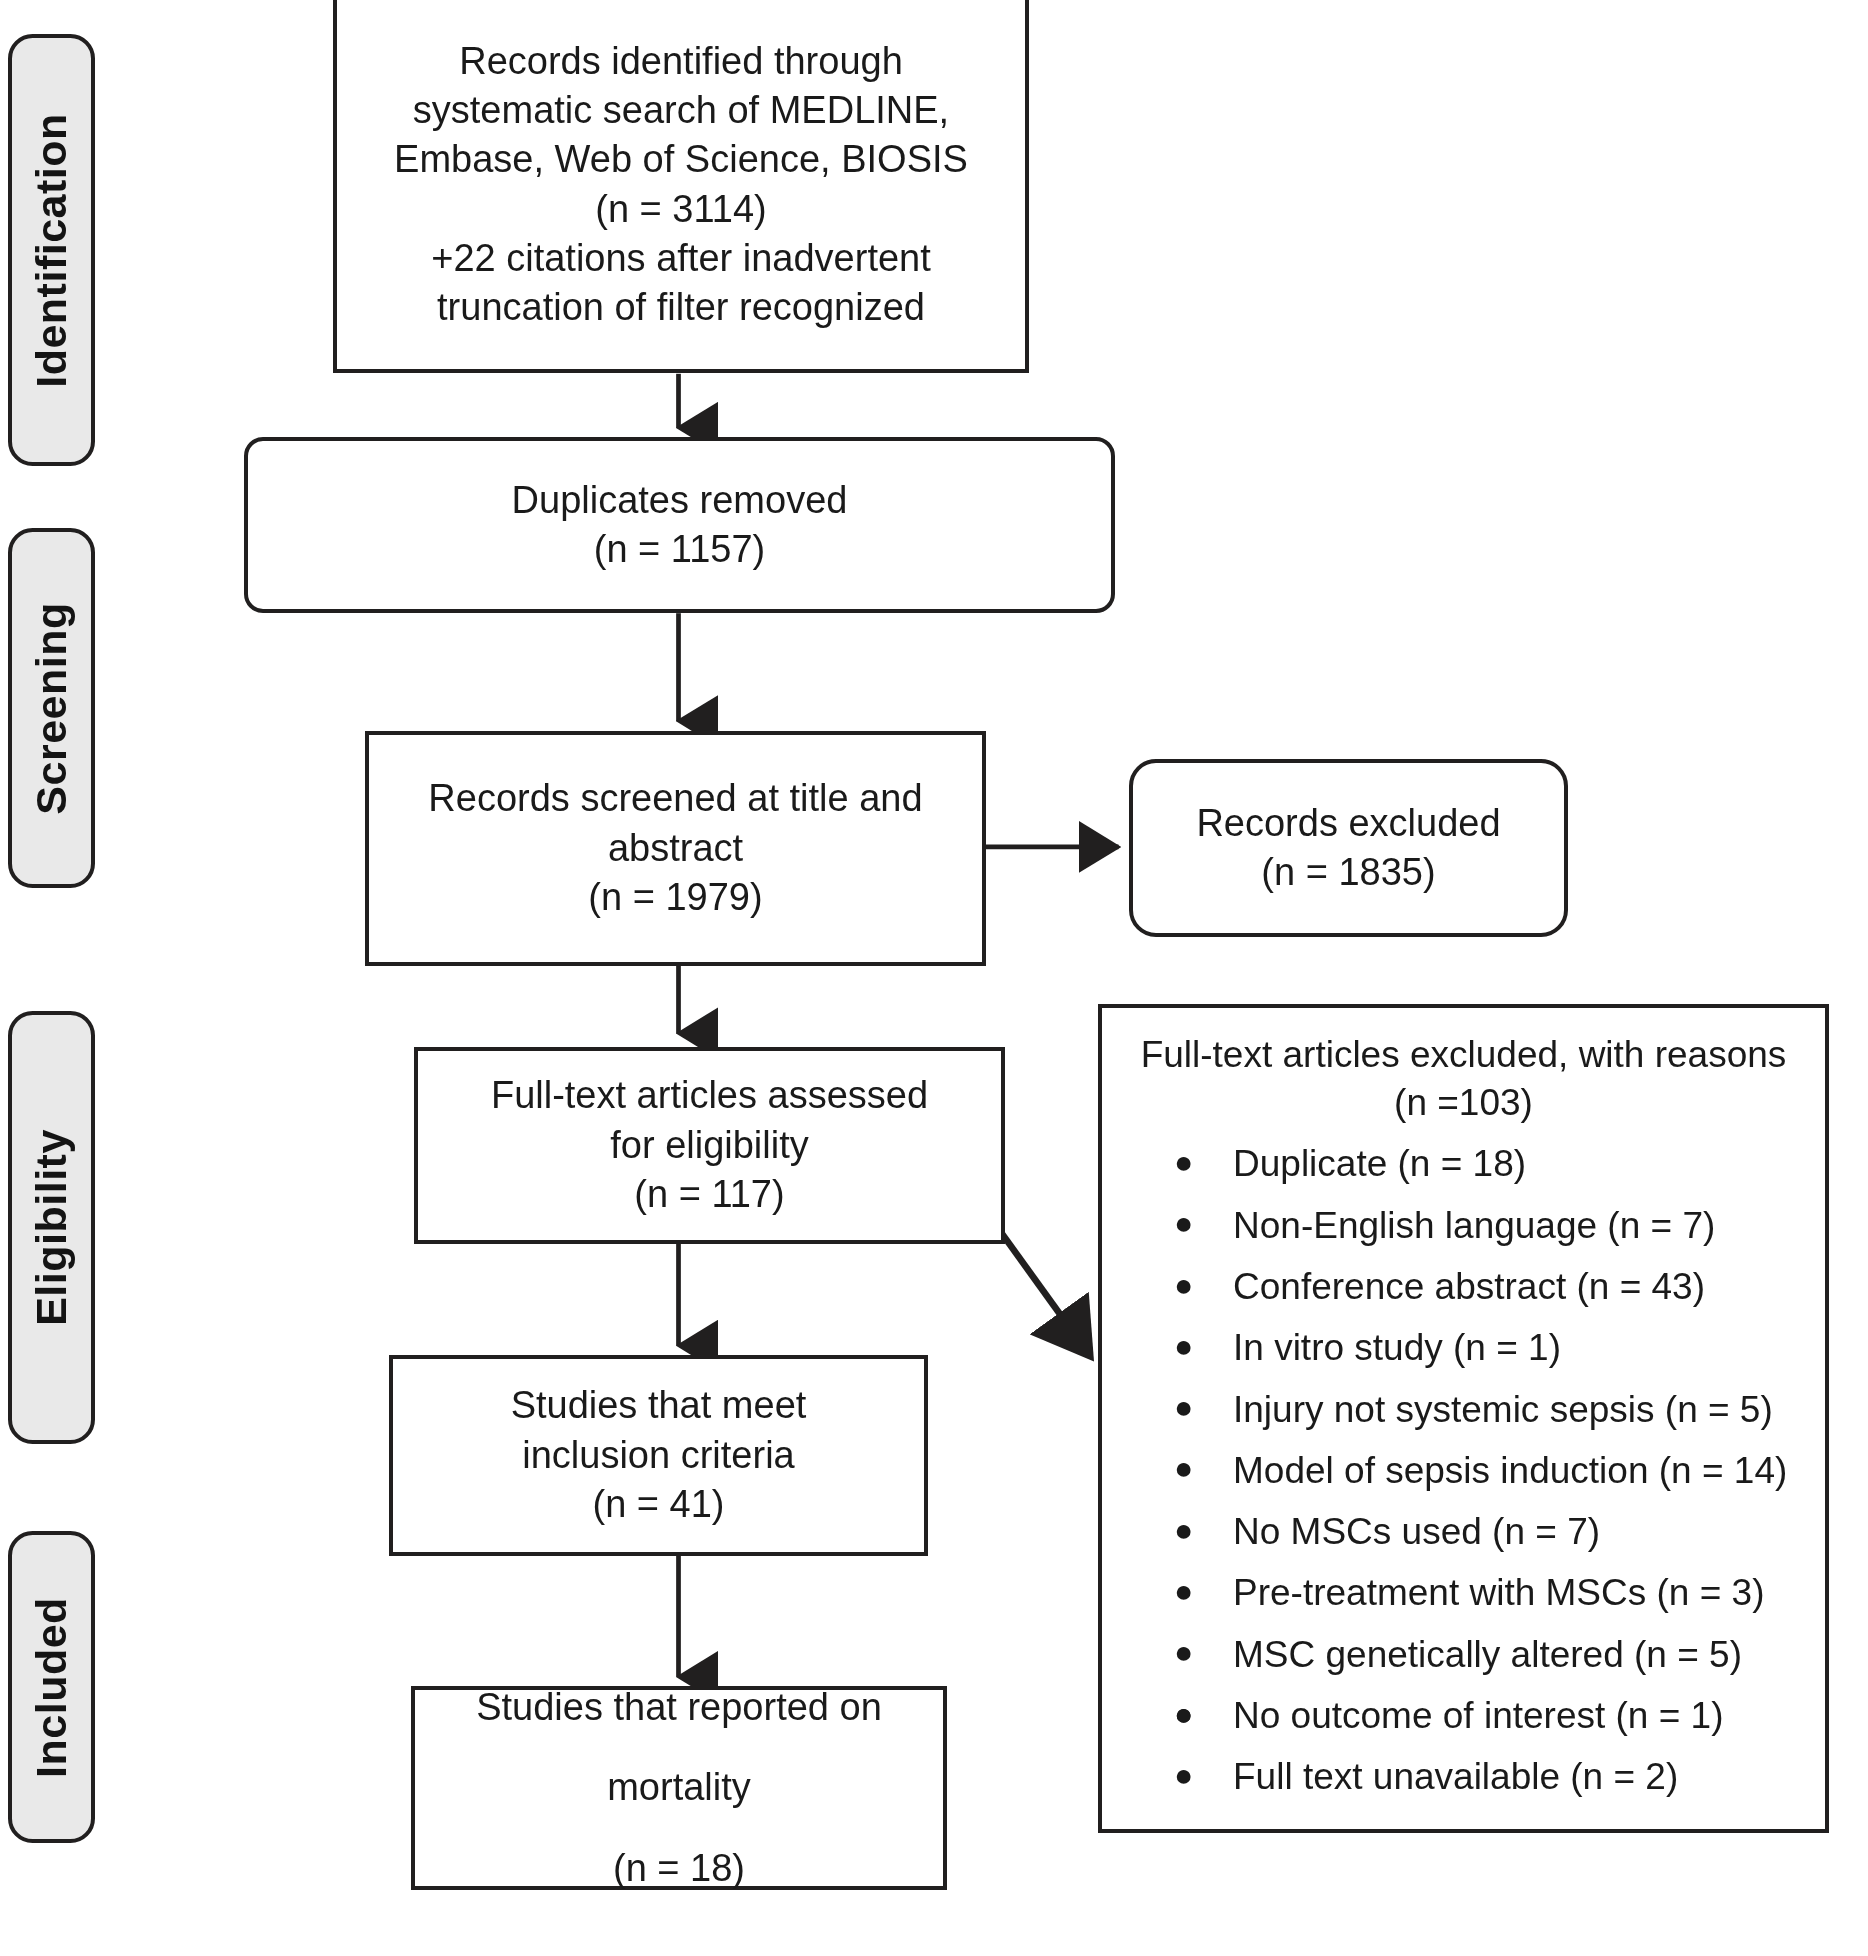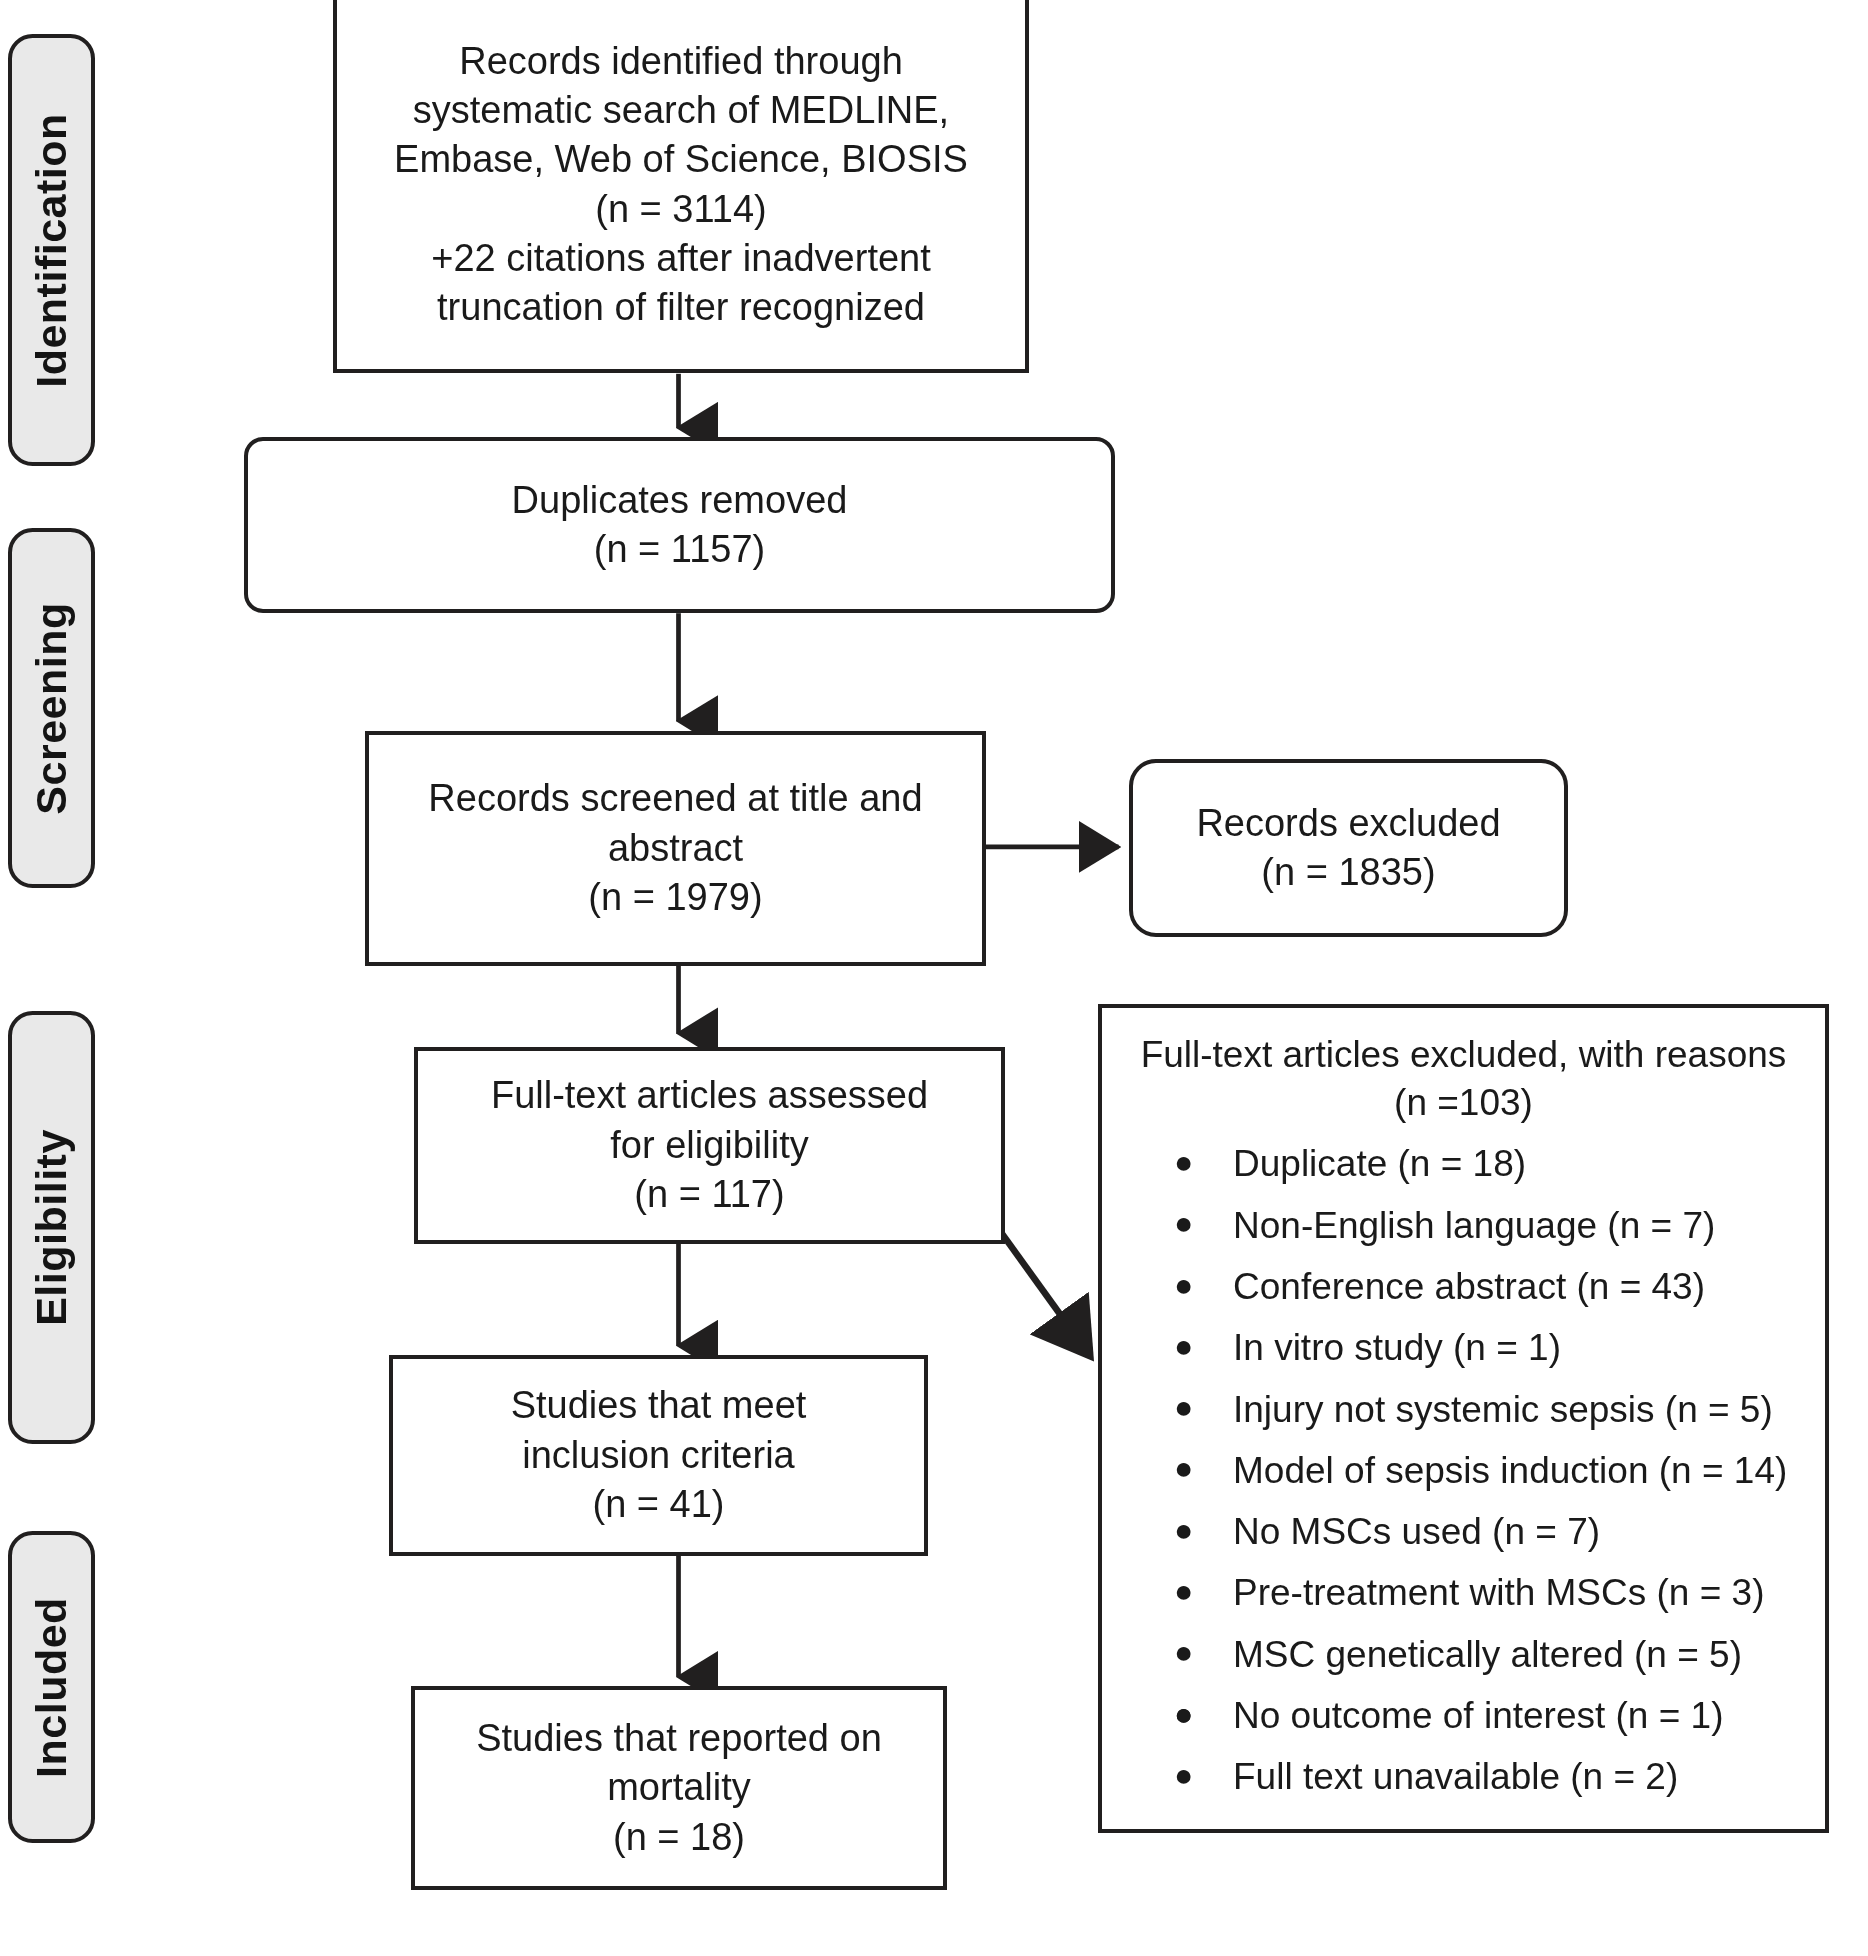--- a/index.html
+++ b/index.html
@@ -209,20 +209,20 @@
       </li>
     </ul>
   </div>
 
   <div class="flow-box" style="left:389px;top:1355px;width:539px;height:201px;">
     <span class="line">Studies that meet</span>
     <span class="line">inclusion criteria</span>
     <span class="line">(n = 41)</span>
   </div>
 
-  <div class="flow-box" style="left:411px;top:1686px;width:536px;height:204px;">
+  <div class="flow-box" style="left:411px;top:1686px;width:536px;height:204px;gap:31px;">
     <span class="line">Studies that reported on</span>
     <span class="line">mortality</span>
     <span class="line">(n = 18)</span>
   </div>
 
 </div>
 
 
 </body></html>

